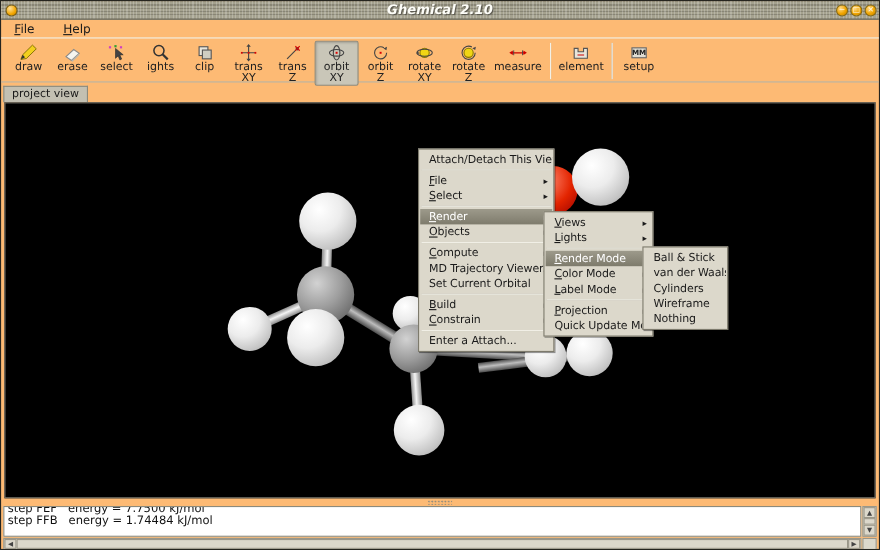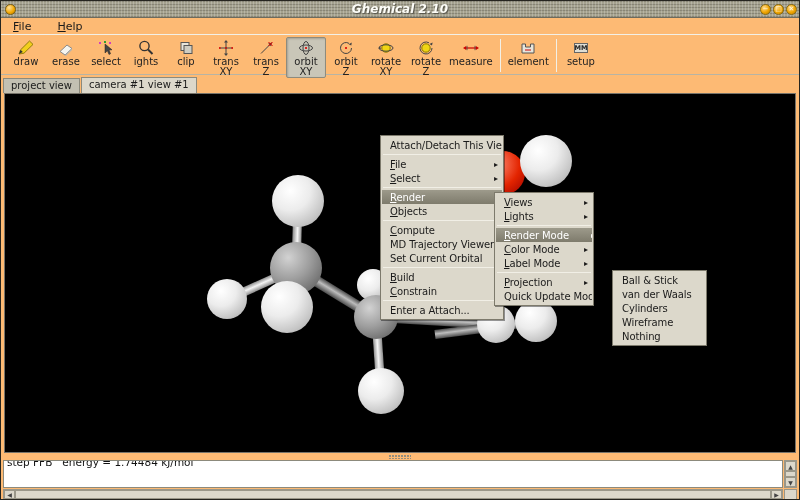--- a/index.html
+++ b/index.html
@@ -46,21 +46,21 @@
   .atom.C{background:radial-gradient(circle at 35% 30%,#d2d2d2 0%,#9d9d9d 45%,#707070 78%,#535353 100%);}
   .atom.O{background:radial-gradient(circle at 35% 30%,#ff8a72 0%,#e32400 55%,#970000 100%);}
   .bond{position:absolute;transform-origin:0 50%;}
   .bond.light{background:linear-gradient(#8f8f8f,#f5f5f5 45%,#8a8a8a);}
   .bond.mid{background:linear-gradient(#4c4c4c,#bdbdbd 45%,#4c4c4c);}
   
   .menu{position:absolute;background:#dcd8cb;border:1px solid #7d7a6c;box-shadow:1px 1px 0 rgba(0,0,0,.4);
     padding:2px 1px;font-size:10px;z-index:50;}
   #ctx-menu{left:379px;top:134px;width:124px;}
   #render-submenu{left:493px;top:191px;width:100px;}
-  #rendermode-submenu{left:611px;top:223px;width:95px;margin-top:46px;}
+  #rendermode-submenu{left:583px;top:223px;width:78px;}
   .mi{display:flex;align-items:center;height:14px;padding:0 4px 0 8px;white-space:nowrap;overflow:hidden;}
   .mi .lbl{flex:1;letter-spacing:-0.1px;}
   .mi .arr{margin-left:6px;font-size:8px;}
   .mi.hl{background:linear-gradient(#9d9a8b,#7e7b6c);color:#fff;gap:16px;}
   .msep{height:1px;background:#b0ad9e;border-bottom:1px solid #f1efe6;margin:2px 1px;}
   u{text-decoration:underline;}
   
   .divider{position:absolute;left:0;top:452px;right:0;height:7px;}
   .grip{position:absolute;left:388px;top:2px;width:22px;height:4px;
     background-image:radial-gradient(circle at 1px 1px,#8f8c7d .7px,transparent 1px);background-size:3px 3px;}
@@ -242,21 +242,20 @@
             <rect x="3.5" y="4.5" width="13" height="9" fill="#e0ded4" stroke="#666"></rect>
             <text x="10" y="11.4" font-size="6.5" font-weight="bold" text-anchor="middle" fill="#222" font-family="DejaVu Sans, sans-serif">MM</text>
           </svg>
         </span>
         <div class="tlabel">setup</div>
       </div>
     </div>
 
   <div class="tabrow" id="tabrow">
       <div class="tab">project view</div>
-      <div class="tab active">camera #1 view #1</div>
     </div>
 
   <div class="viewport">
     <div class="mol" id="mol">
         <div class="bond light" style="left: 293px; top: 102.5px; width: 67.0298px; height: 9px; transform: rotate(91.7098deg);"></div>
         <div class="bond light" style="left: 222px; top: 200.5px; width: 75.6439px; height: 9px; transform: rotate(-24.1932deg);"></div>
         <div class="bond light" style="left: 282px; top: 208.5px; width: 40.025px; height: 9px; transform: rotate(-77.0054deg);"></div>
         <div class="bond mid" style="left: 291px; top: 168.5px; width: 93.8136px; height: 11px; transform: rotate(31.4875deg);"></div>
         <div class="bond light" style="left: 368px; top: 187px; width: 32.1403px; height: 8px; transform: rotate(84.6442deg);"></div>
         <div class="bond light" style="left: 376px; top: 292.5px; width: 74.1687px; height: 9px; transform: rotate(-93.8655deg);"></div>
@@ -371,20 +370,21 @@
       <div class="mi">
         <span class="lbl">Nothing</span>
       </div>
     </div>
 
   <div class="divider">
     <div class="grip"></div>
   </div>
 
   <div class="logarea" id="logarea">
+      <div class="logline">step FEF   energy = 7.7500 kJ/mol</div>
       <div class="logline">step FFB   energy = 1.74484 kJ/mol</div>
     </div>
 
   <div class="vscroll">
     <div class="sbtn">▲</div>
     <div class="vthumb"></div>
     <div class="sbtn">▼</div>
   </div>
 
   <div class="hscroll">

